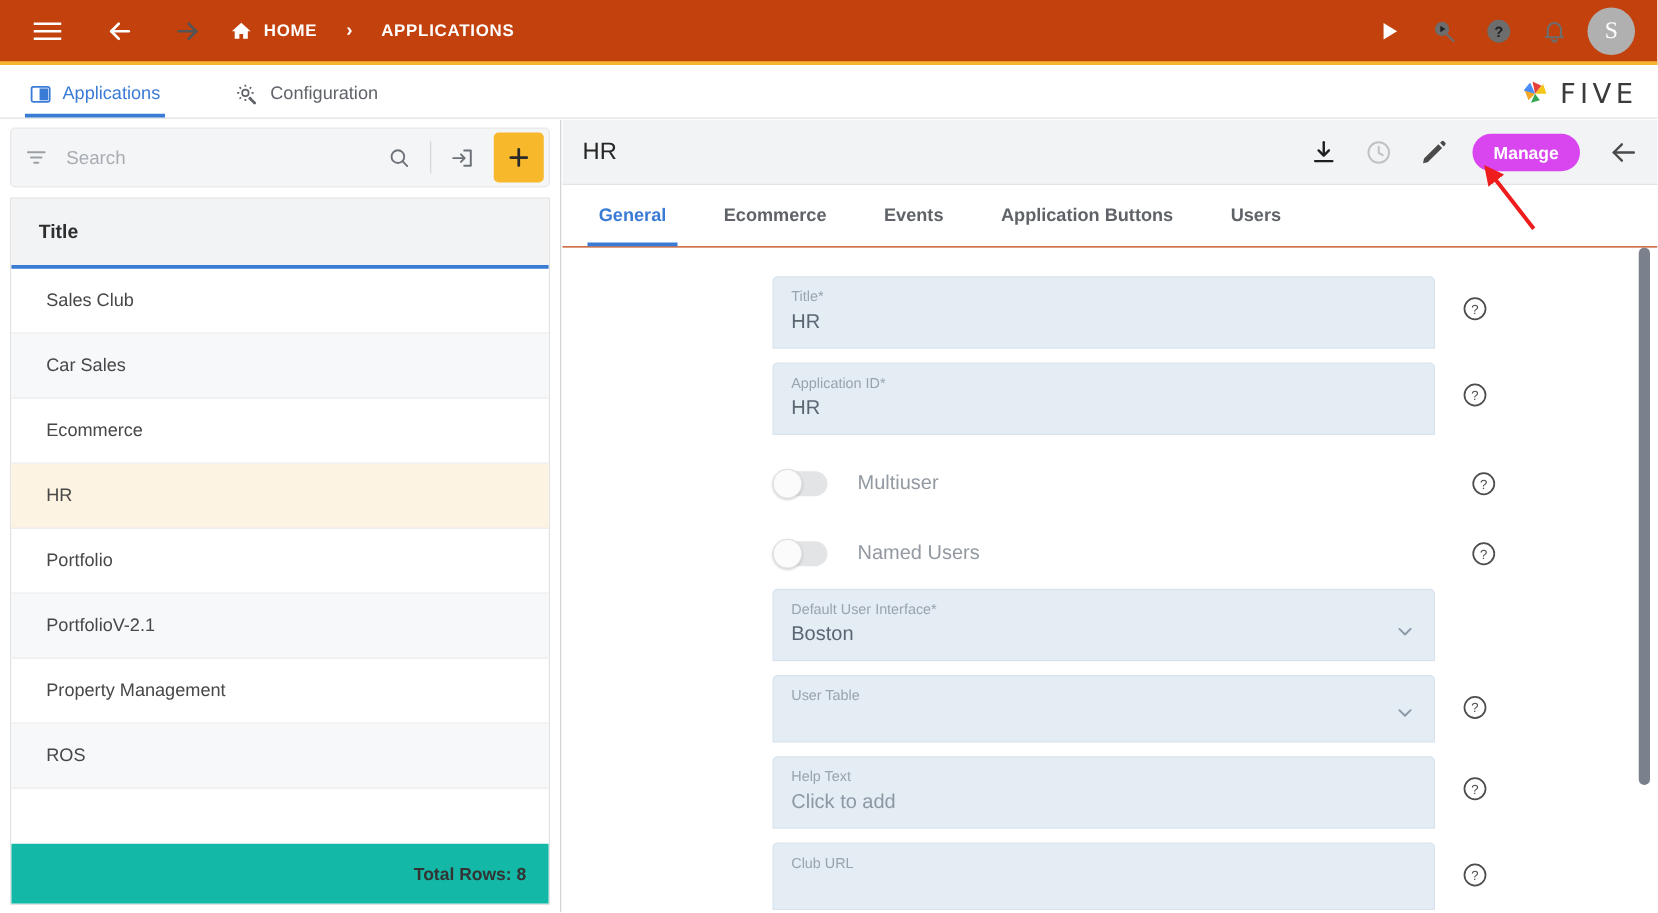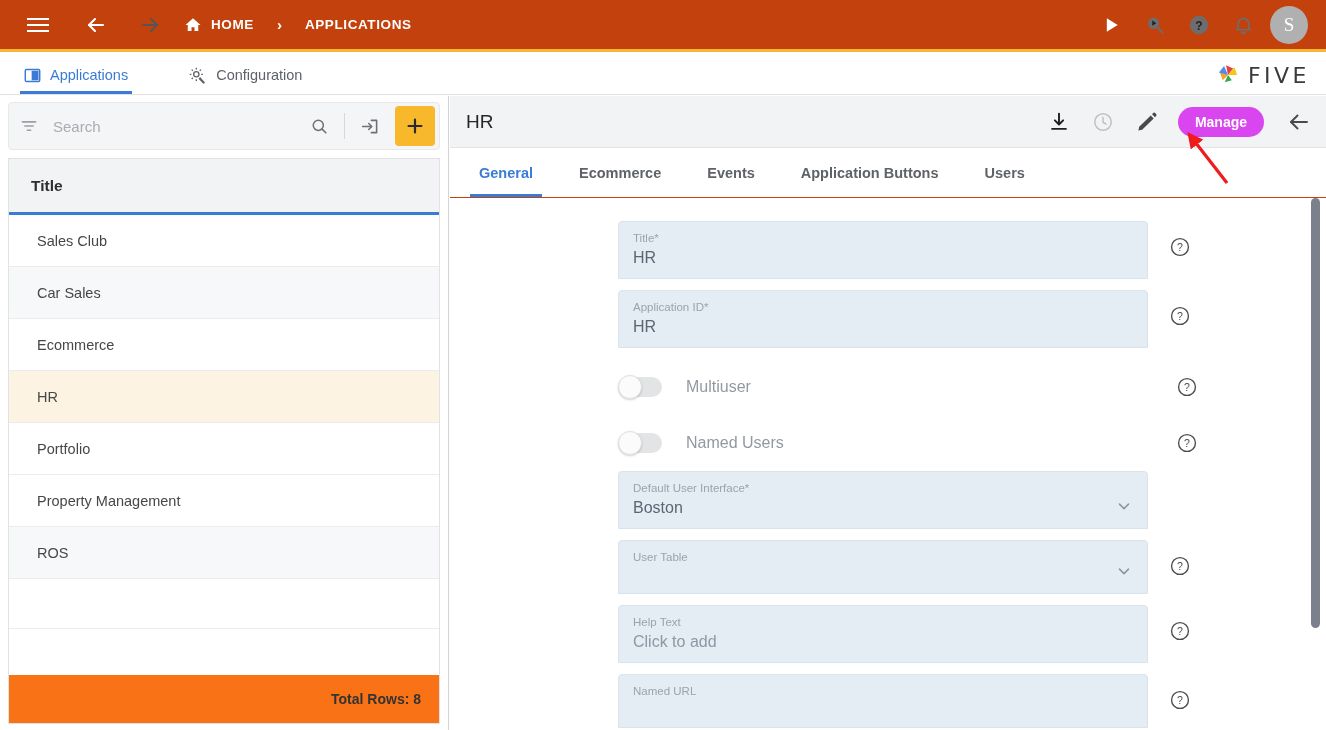--- a/index.html
+++ b/index.html
@@ -107,21 +107,21 @@
   }
   .list-row {
     height: 52px; display: flex; align-items: center; padding-left: 28px;
     font-size: 14.5px; color: #474747; border-bottom: 1px solid #ececec;
   }
   .list-row.alt { background: #f7f8fa; }
   .list-row.selected { background: #fdf3e3; }
   .list-row.empty { height: 50px; border-bottom: 1px solid #ececec; }
   .list-footer {
     position: absolute; left: 0; bottom: 0; width: 100%; height: 48px;
-    background: #f97316; display: flex; align-items: center; justify-content: flex-end;
+    background: #14b8a6; display: flex; align-items: center; justify-content: flex-end;
     padding-right: 18px; font-size: 14px; font-weight: bold; color: #333333;
   }
 
   
   .right-panel {
     position: absolute; left: 450px; top: 96px; width: 876px; height: 634px;
     background: #ffffff;
   }
   .detail-head {
     height: 52px; background: #f2f3f5; display: flex; align-items: center;
@@ -348,20 +348,23 @@
         <span>Car Sales</span>
         </div>
       <div class="list-row">
         <span>Ecommerce</span>
         </div>
       <div class="list-row selected">
         <span>HR</span>
         </div>
       <div class="list-row">
         <span>Portfolio</span>
+        </div>
+      <div class="list-row alt">
+        <span>PortfolioV-2.1</span>
         </div>
       <div class="list-row">
         <span>Property Management</span>
         </div>
       <div class="list-row alt">
         <span>ROS</span>
         </div>
       <div class="list-row empty"></div>
 
       <div class="list-footer">Total Rows: 8</div>
@@ -509,21 +512,21 @@
           <span class="help-ic">
             <svg width="22" height="22" viewBox="0 0 24 24" fill="none" stroke="#4d4d4d" stroke-width="1.5">
                 <circle cx="12" cy="12" r="9.2"></circle>
                 <text x="12" y="16.3" font-size="11.5" font-family="Liberation Sans, sans-serif" fill="#4d4d4d" stroke="none" text-anchor="middle">?</text>
               </svg>
           </span>
         </div>
 
         <div class="frow">
           <div class="field tall">
-            <div class="field-label">Named URL</div>
+            <div class="field-label">Club URL</div>
             <div class="field-value"></div>
           </div>
           <span class="help-ic">
             <svg width="22" height="22" viewBox="0 0 24 24" fill="none" stroke="#4d4d4d" stroke-width="1.5">
                 <circle cx="12" cy="12" r="9.2"></circle>
                 <text x="12" y="16.3" font-size="11.5" font-family="Liberation Sans, sans-serif" fill="#4d4d4d" stroke="none" text-anchor="middle">?</text>
               </svg>
           </span>
         </div>
 

